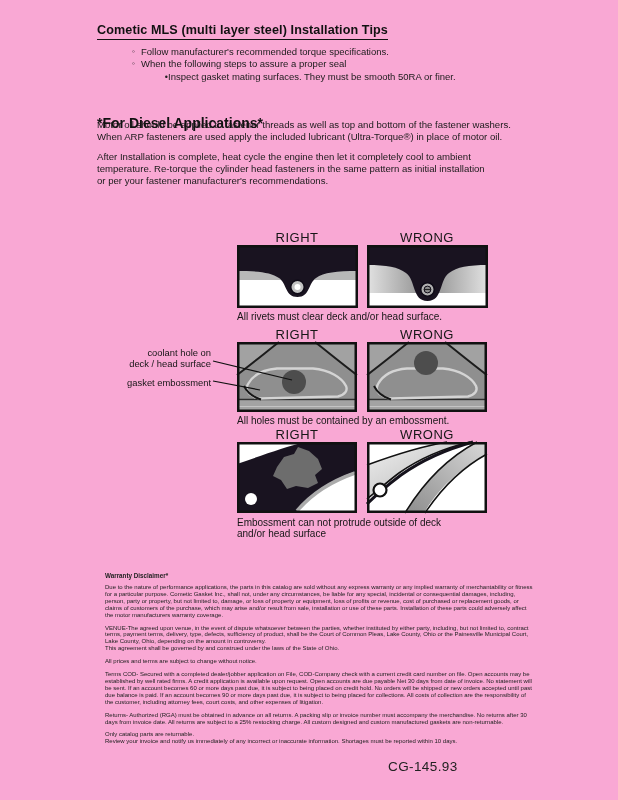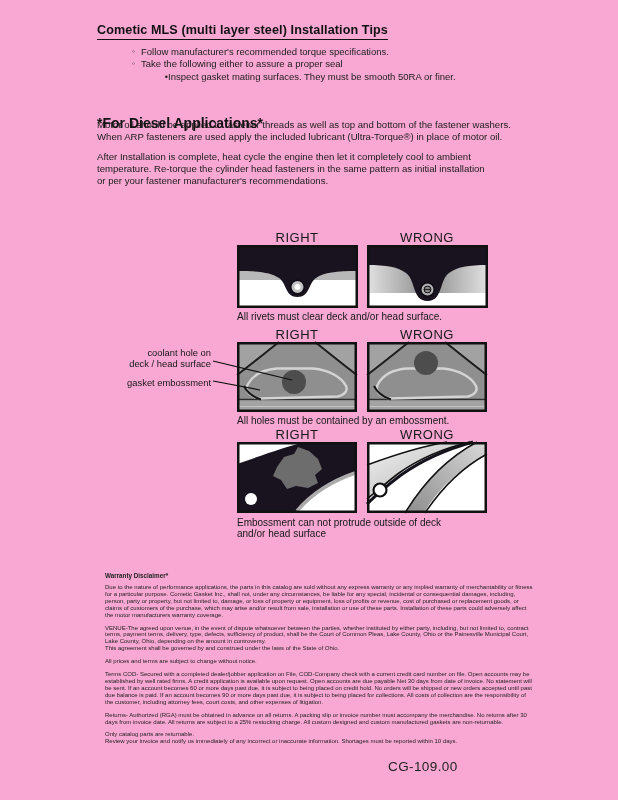--- a/index.html
+++ b/index.html
@@ -51,21 +51,21 @@
 
 <div class="page">
 
   <div class="title">Cometic MLS (multi layer steel) Installation Tips</div>
 
   <div class="tips">
     <div class="tip-row lvl1">
       <span class="marker">◦</span><span>Follow manufacturer's recommended torque specifications.</span>
     </div>
     <div class="tip-row lvl1">
-      <span class="marker">◦</span><span>Take the following either to assure a proper seal</span>
+      <span class="marker">◦</span><span>When the following steps to assure a proper seal</span>
     </div>
     <div class="tip-row lvl2">
       <span class="marker">•</span><span>Inspect gasket mating surfaces.  They must be smooth 50RA or finer.</span>
     </div>
   </div>
 
   <div class="diesel-heading">*For Diesel Applications*</div>
 
   <div class="diesel-paras">
     <div class="para">Motor oil should be applied to fastener threads as well as top and bottom of the fastener washers.
@@ -195,15 +195,15 @@
     <div class="legal-para">Due to the nature of performance applications, the parts in this catalog are sold without any express warranty or any implied warranty of merchantability or fitness for a particular purpose.  Cometic Gasket Inc., shall not, under any circumstances, be liable for any special, incidental or consequential damages, including, person, party or property, but not limited to, damage, or loss of property or equipment, loss of profits or revenue, cost of purchased or replacement goods, or claims of customers of the purchase, which may arise and/or result from sale, installation or use of these parts.  Installation of these parts could adversely affect the motor manufacturers warranty coverage.</div>
     <div class="legal-para">VENUE-The agreed upon venue, in the event of dispute whatsoever between the parties, whether instituted by either party, including, but not limited to, contract terms, payment terms, delivery, type, defects, sufficiency of product, shall be the Court of Common Pleas, Lake County, Ohio or the Painesville Municipal Court, Lake County, Ohio, depending on the amount in controversy.
 This agreement shall be governed by and construed under the laws of the State of Ohio.</div>
     <div class="legal-para">All prices and terms are subject to change without notice.</div>
     <div class="legal-para">Terms COD- Secured with a completed dealer/jobber application on File, COD-Company check with a current credit card number on file.  Open accounts may be established by well rated firms.  A credit application is available upon request.  Open accounts are due payable Net 30 days from date of invoice.  No statement will be sent.  If an account becomes 60 or more days past due, it is subject to being placed on credit hold.  No orders will be shipped or new orders accepted until past due balance is paid.  If an account becomes 90 or more days past due, it is subject to being placed for collections.  All costs of collection are the responsibility of the customer, including attorney fees, court costs, and other expenses of litigation.</div>
     <div class="legal-para">Returns- Authorized (RGA) must be obtained in advance on all returns.  A packing slip or invoice number must accompany the merchandise.  No returns after 30 days from invoice date.  All returns are subject to a 25% restocking charge.  All custom designed and custom manufactured gaskets are non-returnable.</div>
     <div class="legal-para">Only catalog parts are returnable.
 Review your invoice and notify us immediately of any incorrect or inaccurate information.  Shortages must be reported within 10 days.</div>
   </div>
 
-  <div class="page-number">CG-109.00</div>
+  <div class="page-number">CG-145.93</div>
 
 </div>
 
 </body></html>

